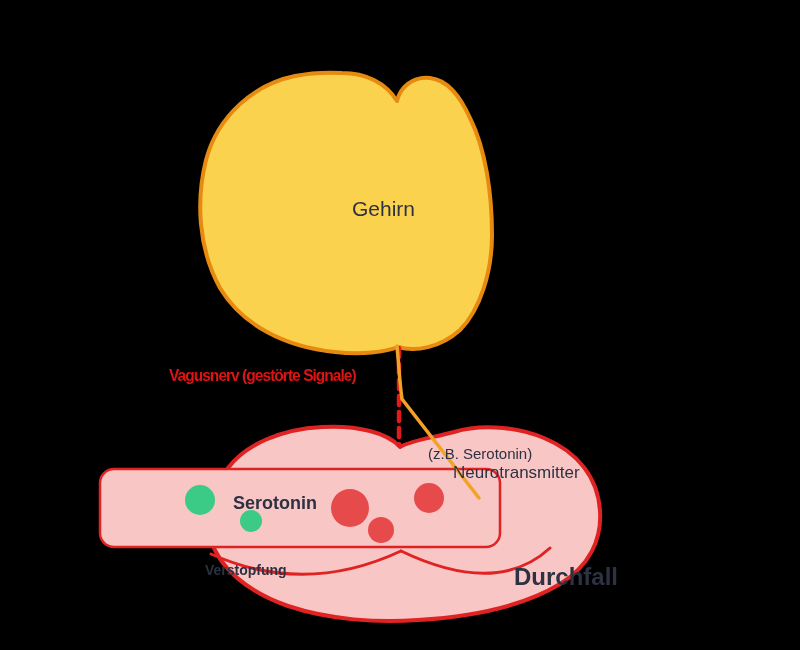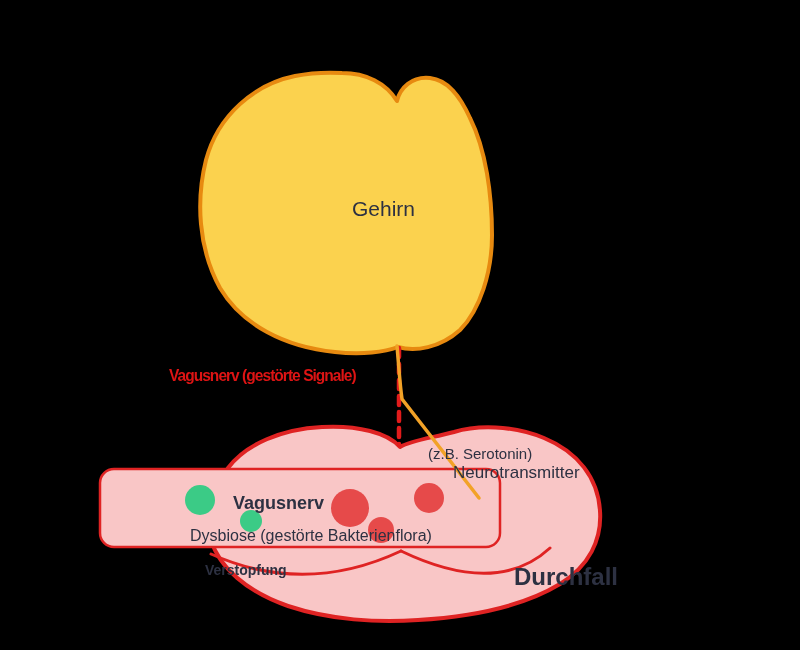--- a/index.html
+++ b/index.html
@@ -70,21 +70,20 @@
   </svg>
 
   <div class="label gehirn">Gehirn</div>
 
   <div class="label vagus">Vagusnerv (gestörte Signale)</div>
 
   <div class="label serotonin">(z.B. Serotonin)</div>
 
   <div class="label neuro">Neurotransmitter</div>
 
-  <div class="label darmwand">Vagusnerv</div>
+  <div class="label darmwand">Serotonin</div>
 
-  <div class="label dysbiose">Dysbiose (gestörte Bakterienflora)</div>
 
   <div class="label verstopfung">Verstopfung</div>
 
   <div class="label durchfall">Durchfall</div>
 
 </div>
 
 </body></html>

